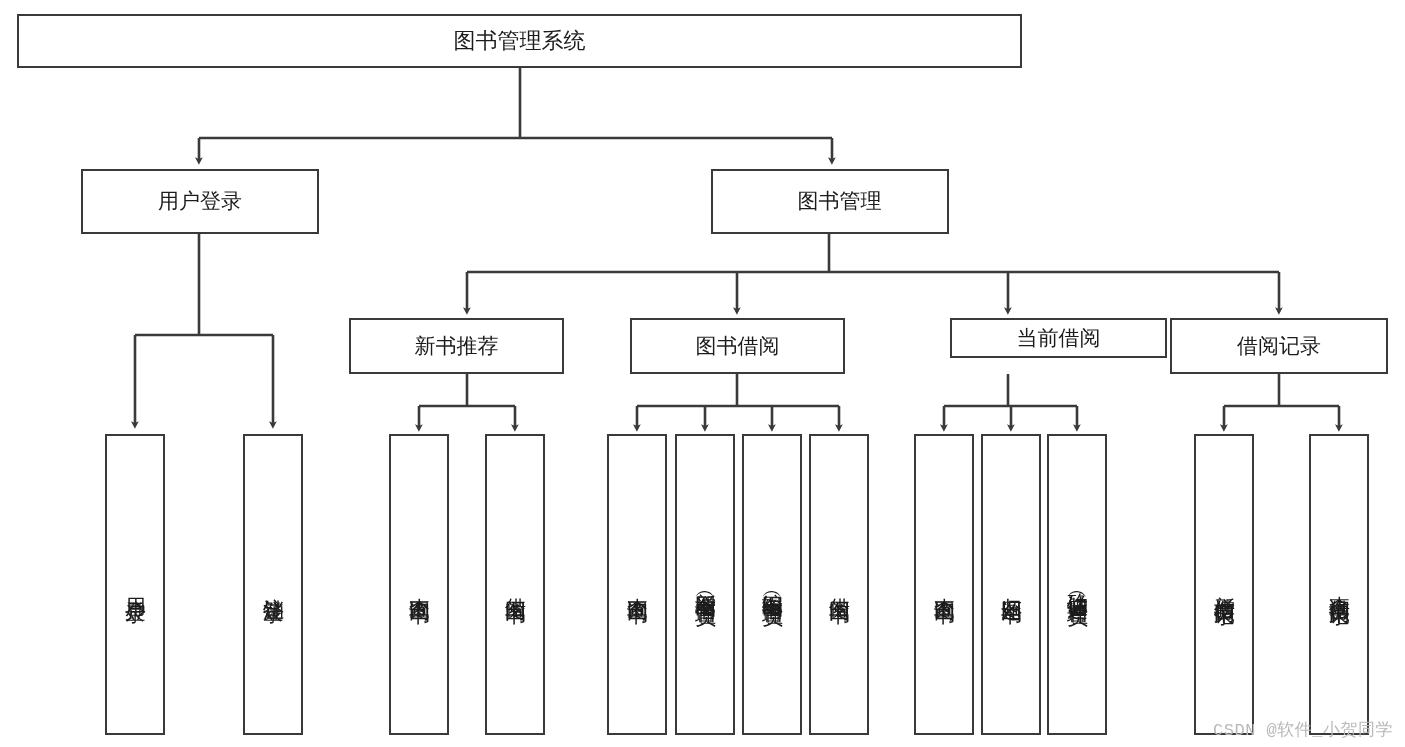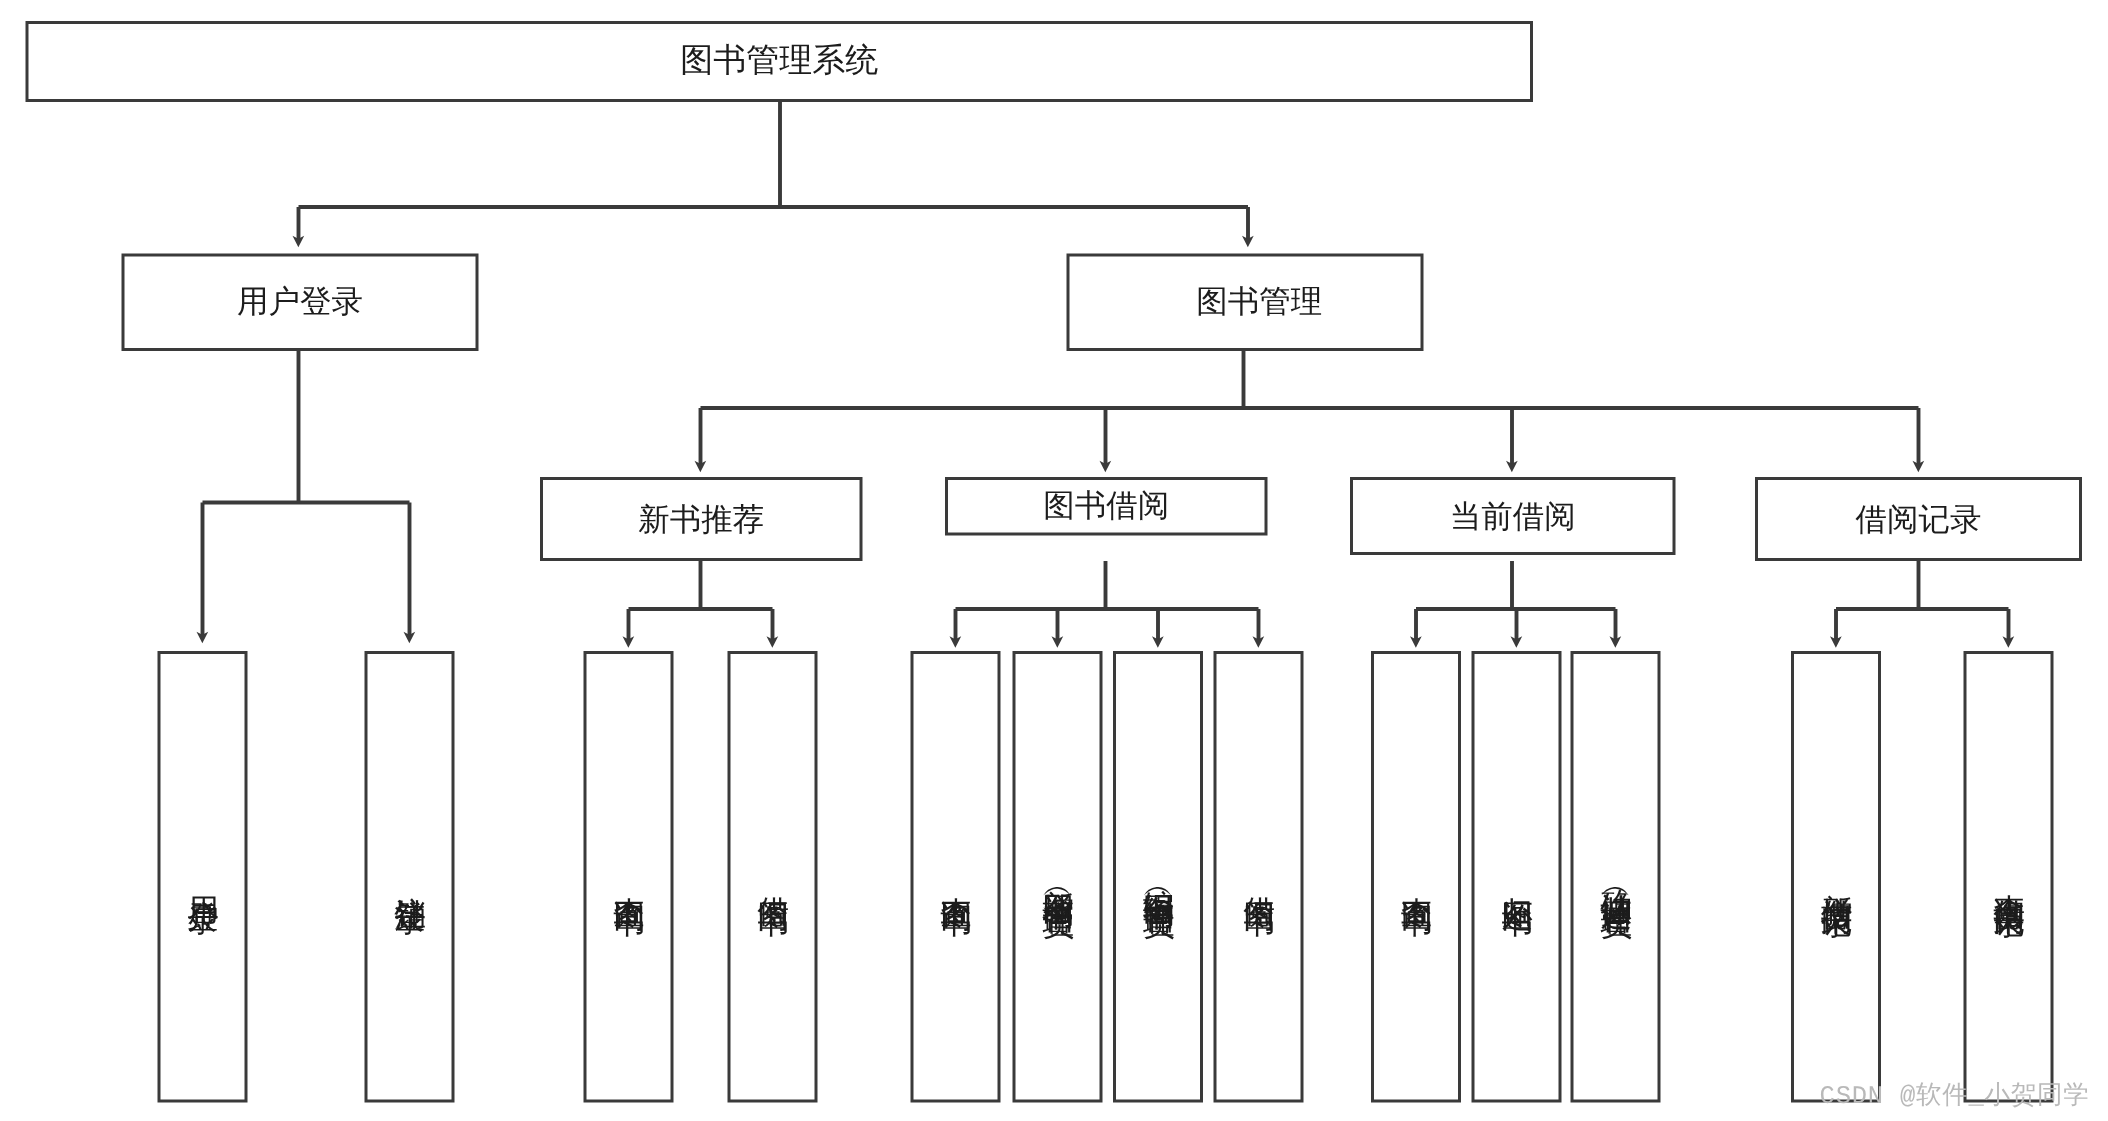--- a/index.html
+++ b/index.html
@@ -132,29 +132,29 @@
   </div>
 
   <div class="node h" style="left:81px; top:169px; width:238px; height:65px;">
     <span class="label">用户登录</span>
   </div>
 
   <div class="node h" style="left:711px; top:169px; width:238px; height:65px;padding-left:19px;">
     <span class="label">图书管理</span>
   </div>
 
-  <div class="node h" style="left:360px; top:318px; width:215px; height:56px;">
+  <div class="node h" style="left:349px; top:318px; width:215px; height:56px;">
     <span class="label">新书推荐</span>
   </div>
 
-  <div class="node h" style="left:630px; top:318px; width:215px; height:39px;">
+  <div class="node h" style="left:630px; top:318px; width:215px; height:56px;">
     <span class="label">图书借阅</span>
   </div>
 
-  <div class="node h" style="left:900px; top:318px; width:217px; height:52px;">
+  <div class="node h" style="left:950px; top:318px; width:217px; height:40px;">
     <span class="label">当前借阅</span>
   </div>
 
   <div class="node h" style="left:1170px; top:318px; width:218px; height:56px;">
     <span class="label">借阅记录</span>
   </div>
 
   <div class="node v" style="left:105px; top:434px; width:60px; height:301px;">
     <span class="label">用户登录</span>
   </div>

